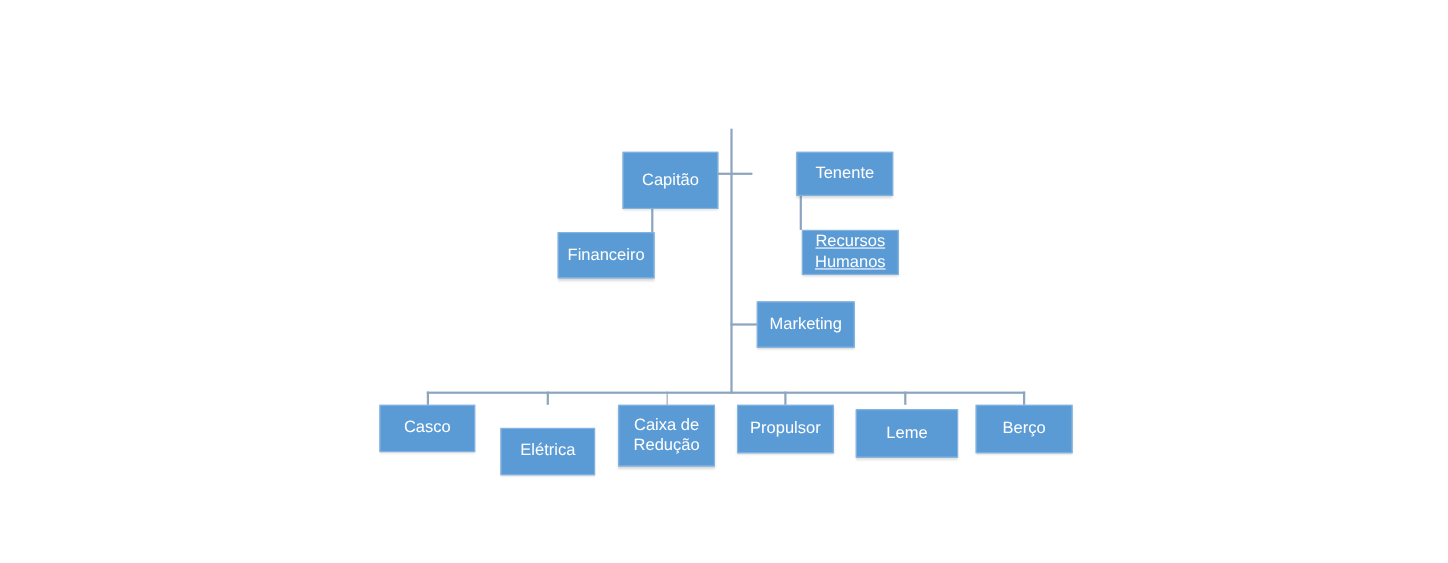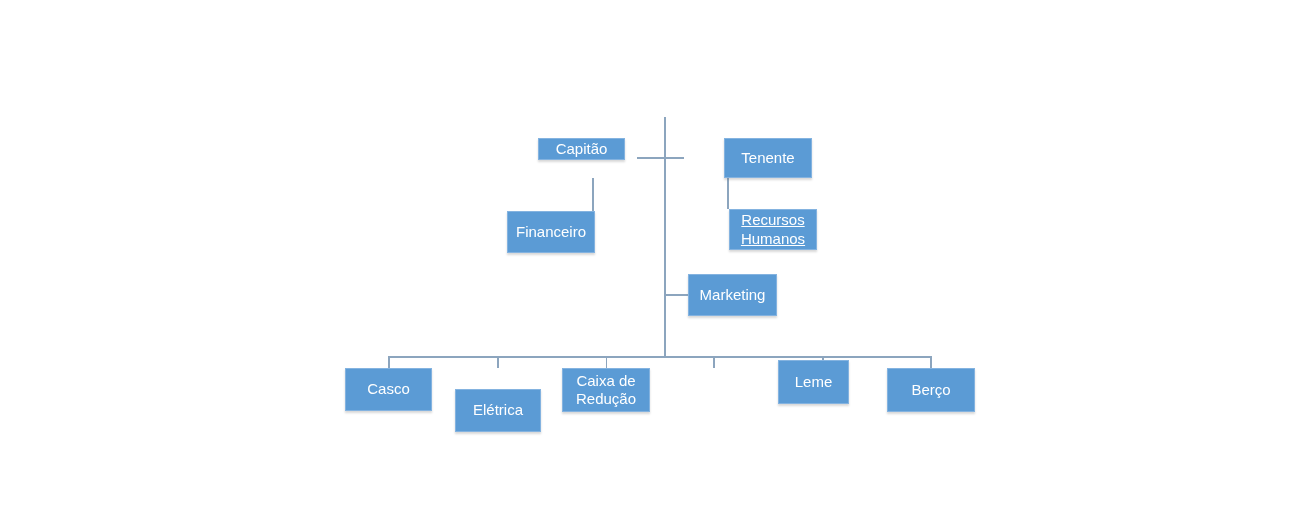--- a/index.html
+++ b/index.html
@@ -32,30 +32,30 @@
     font-size:15px;
     line-height:1.22;
     padding:2px 3px;
   }
   .connector{
     position:absolute;
     background:var(--connector);
   }
   
   .n-orientadora{left:620px;top:76px;width:90px;height:41px;}
-  .n-capitao{left:538px;top:138px;width:87px;height:22px;}
+  .n-capitao{left:566px;top:138px;width:87px;height:52px;}
   .n-tenente{left:684px;top:138px;width:88px;height:40px;margin-left:40px;}
   .n-financeiro{left:507px;top:211px;width:88px;height:42px;}
   .n-recursos{left:729px;top:209px;width:88px;height:41px;text-decoration:underline;}
   .n-marketing{left:688px;top:274px;width:89px;height:42px;}
   .n-casco{left:345px;top:368px;width:87px;height:43px;}
   .n-eletrica{left:455px;top:368px;width:86px;height:43px;margin-top:21px;}
-  .n-caixa{left:562px;top:368px;width:88px;height:44px;}
+  .n-caixa{left:562px;top:368px;width:88px;height:56px;}
   .n-propulsor{left:670px;top:368px;width:88px;height:44px;}
-  .n-leme{left:778px;top:360px;width:71px;height:44px;}
+  .n-leme{left:778px;top:372px;width:93px;height:44px;}
   .n-berco{left:887px;top:368px;width:88px;height:44px;}
   
   .c-trunk{left:664px;top:117px;width:2px;height:241px;}
   .c-cap-ten{left:637px;top:157px;width:47px;height:2px;}
   .c-cap-fin{left:592px;top:178px;width:1.5px;height:33px;}
   .c-ten-rh{left:727px;top:178px;width:1.5px;height:31px;}
   .c-mkt{left:664px;top:294px;width:24px;height:1.5px;}
   .c-bus{left:388px;top:356px;width:543.5px;height:1.5px;}
   .c-drop{top:356px;width:1.5px;height:12px;}
   .c-drop-casco{left:388px;}
@@ -100,20 +100,23 @@
   </div>
   <div class="node n-marketing">
     <span>Marketing</span>
   </div>
   <div class="node n-eletrica">
     <span>Elétrica</span>
   </div>
   <div class="node n-caixa">
     <span>Caixa de Redução</span>
   </div>
+  <div class="node n-propulsor">
+    <span>Propulsor</span>
+  </div>
   <div class="node n-leme">
     <span>Leme</span>
   </div>
   <div class="node n-berco">
     <span>Berço</span>
   </div>
 
 </div>
 
 </body></html>

